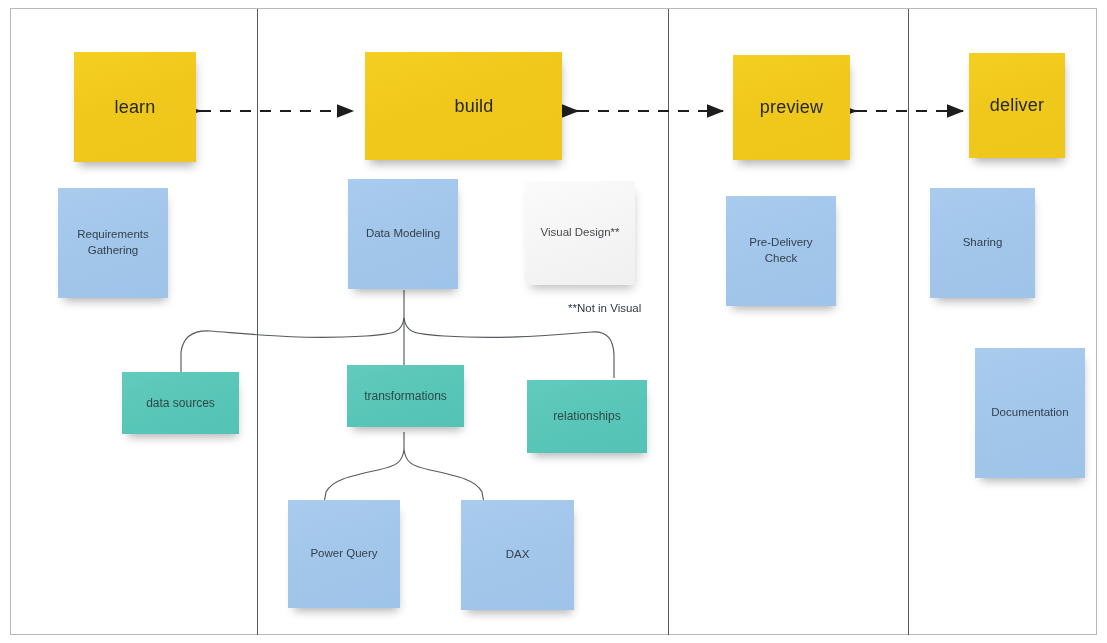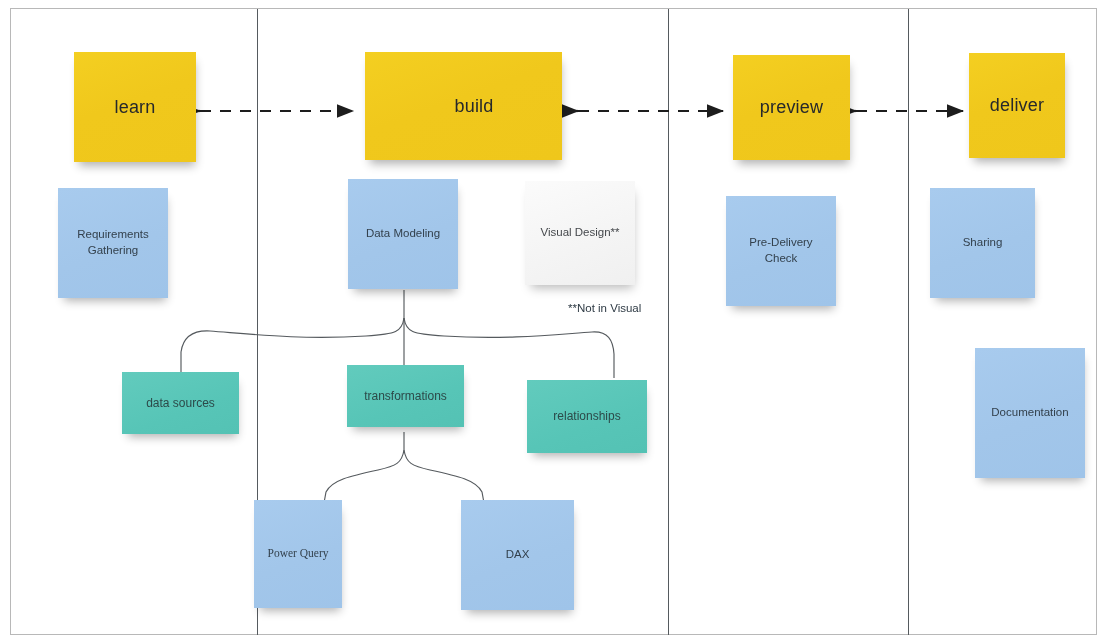--- a/index.html
+++ b/index.html
@@ -168,21 +168,21 @@
   </div>
 
   <div class="note teal" style="left:347px; top:365px; width:117px; height:62px;">
     <span class="label">transformations</span>
   </div>
 
   <div class="note teal" style="left:527px; top:380px; width:120px; height:73px;">
     <span class="label">relationships</span>
   </div>
 
-  <div class="note blue sub" style="left:254px; top:500px; width:88px; height:108px;font-family:Liberation Serif, serif;">
+  <div class="note blue sub" style="left:288px; top:500px; width:112px; height:108px;">
     <span class="label">Power Query</span>
   </div>
 
   <div class="note blue sub" style="left:461px; top:500px; width:113px; height:110px;">
     <span class="label">DAX</span>
   </div>
 
   <div class="note yellow phase" style="left:733px; top:55px; width:117px; height:105px;">
     <span class="label">preview</span>
   </div>

